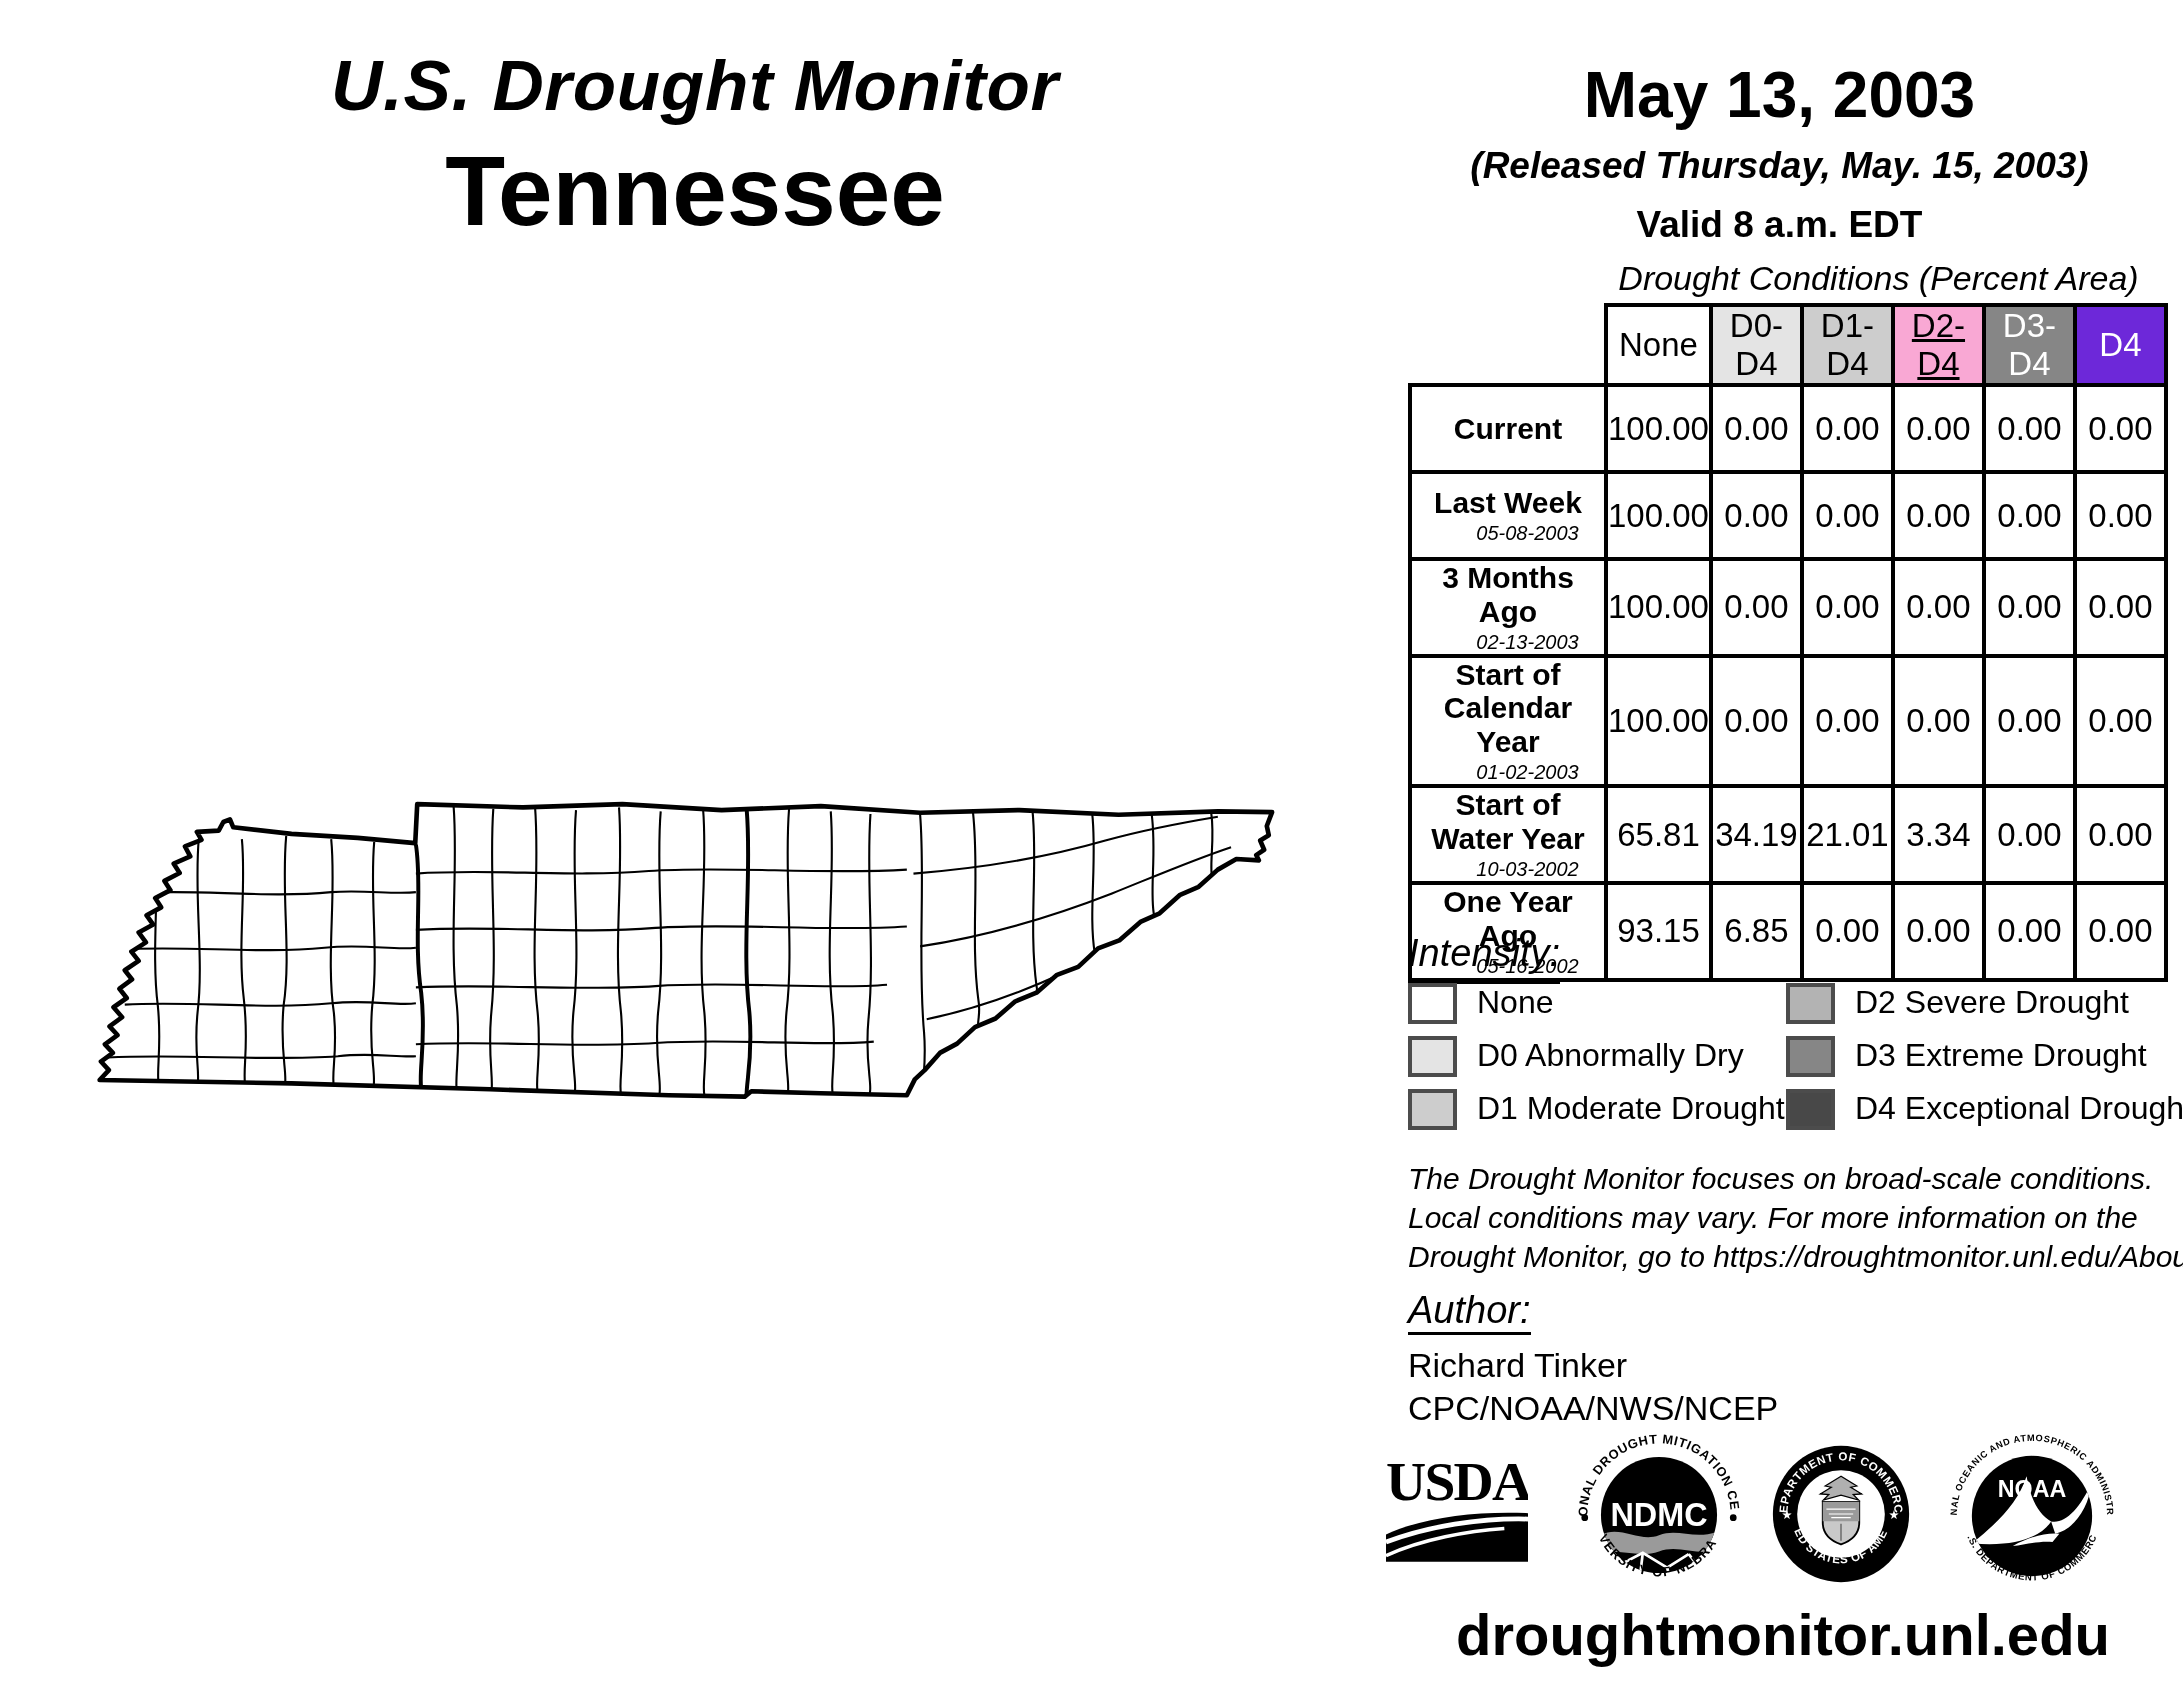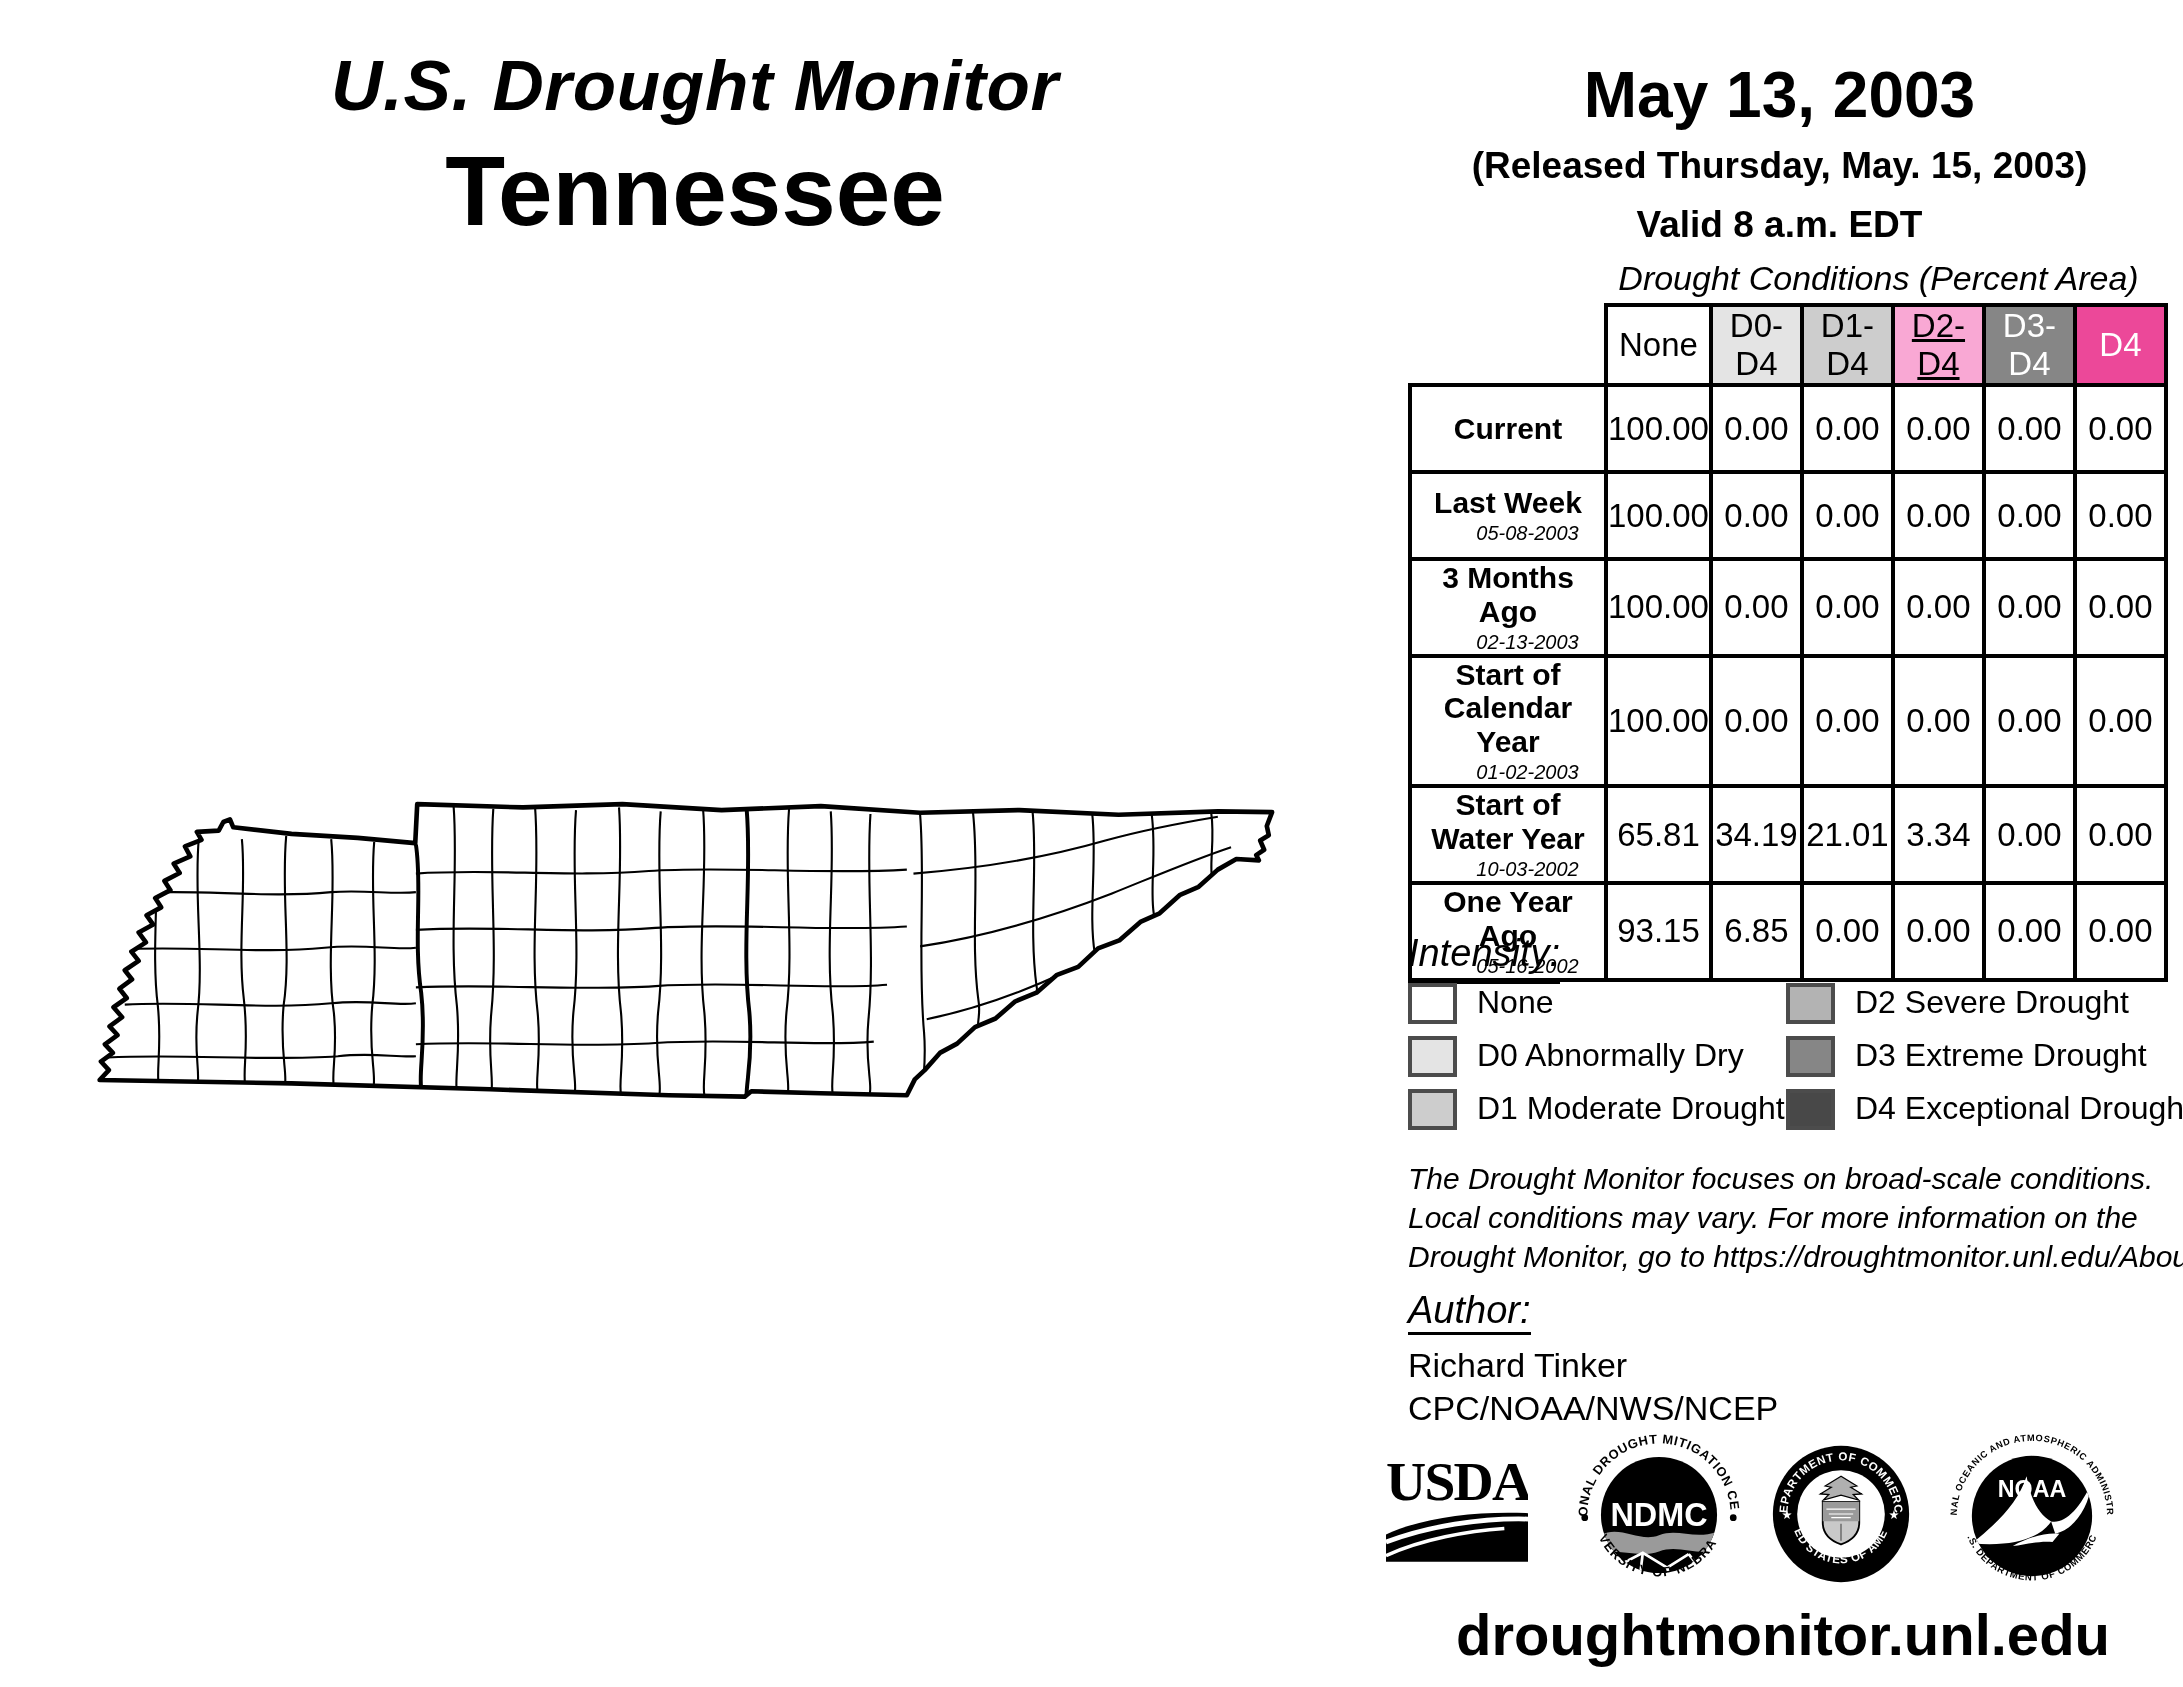--- a/index.html
+++ b/index.html
@@ -6,21 +6,21 @@
   .page{position:relative;width:2183px;height:1687px;background:#ffffff;overflow:hidden;
         font-family:"Liberation Sans", sans-serif;color:#000;}
 
   
   .title-block{position:absolute;left:232px;top:45px;width:926px;text-align:center;}
   .title-line1{font-size:71px;font-weight:bold;font-style:italic;letter-spacing:0.7px;}
   .title-line2{font-size:98px;font-weight:bold;margin-top:9.3px;letter-spacing:0px;}
 
   .date-block{position:absolute;left:1409px;top:58px;width:741px;text-align:center;}
   .date-main{font-size:64px;font-weight:bold;}
-  .date-released{font-size:37px;font-weight:bold;margin-top:13.2px;}
+  .date-released{font-size:37px;font-weight:bold;font-style:italic;margin-top:13.2px;}
   .date-valid{font-size:37px;font-weight:bold;margin-top:17px;}
 
   
   .cond-title{position:absolute;left:1581px;top:259px;width:595px;text-align:center;
               font-size:34px;font-style:italic;}
   table.dm{position:absolute;left:1408px;top:303px;border-collapse:collapse;table-layout:fixed;}
   table.dm td, table.dm th{border:4px solid #000;text-align:center;vertical-align:middle;
                            font-weight:normal;padding:0;}
   table.dm th.blank{border:none;background:#fff;}
   table.dm th{font-size:33px;height:50px;}
@@ -81,21 +81,21 @@
         <col style="width:91px">
     </colgroup>
     <tbody>
         <tr>
       <th class="blank"></th>
       <th style="background-color: rgb(255, 255, 255); color: rgb(0, 0, 0);">None</th>
       <th style="background-color: rgb(228, 228, 228); color: rgb(0, 0, 0);">D0-D4</th>
       <th style="background-color: rgb(205, 205, 205); color: rgb(0, 0, 0);">D1-D4</th>
       <th style="background-color: #f9a8d4; color: rgb(0, 0, 0); text-decoration: underline;">D2-D4</th>
       <th style="background-color: rgb(134, 134, 134); color: rgb(255, 255, 255);">D3-D4</th>
-      <th style="background-color: #ec4899; color: rgb(255, 255, 255);">D4</th>
+      <th style="background-color: #6d28d9; color: rgb(255, 255, 255);">D4</th>
     </tr>
     <tr>
       <td class="rowlabel">
         <div class="rl">Current</div>
       </td>
       <td class="val">100.00</td>
       <td class="val">0.00</td>
       <td class="val">0.00</td>
       <td class="val">0.00</td>
       <td class="val">0.00</td>

